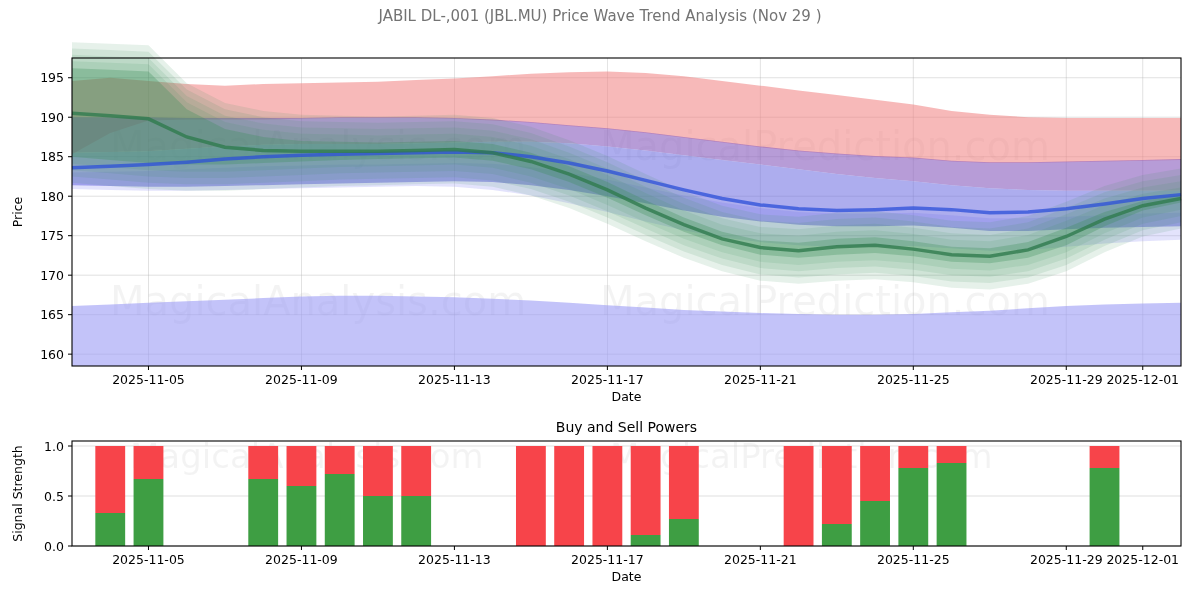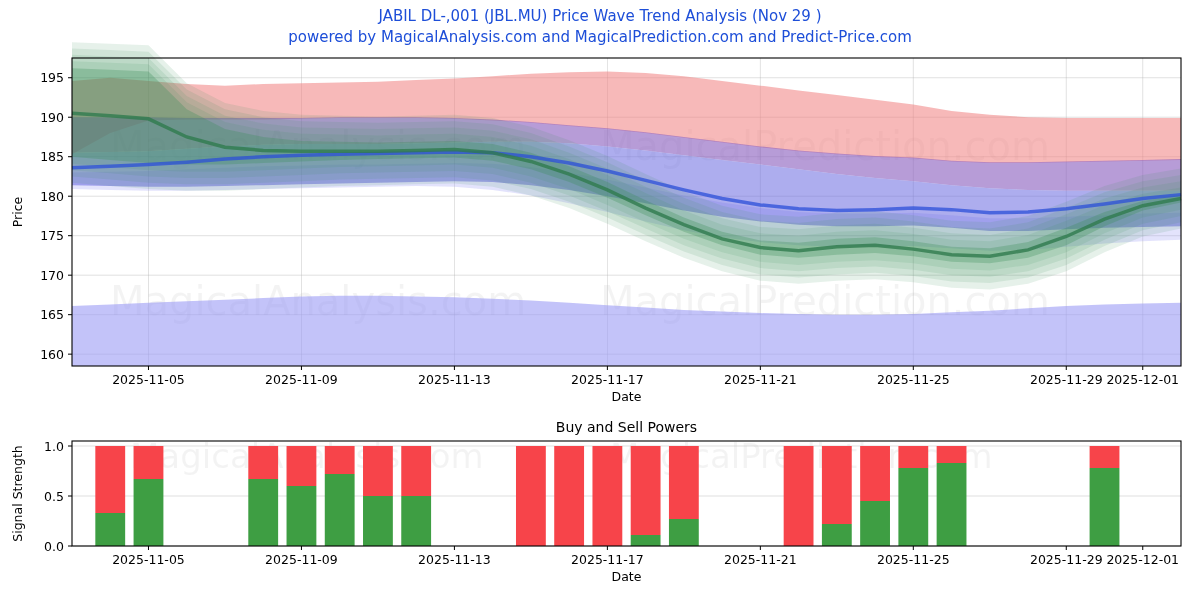--- a/index.html
+++ b/index.html
@@ -21,21 +21,21 @@
   }
   .title-block {
     position: absolute;
     left: 0;
     top: 6px;
     width: 1200px;
     text-align: center;
   }
   .title-line {
     font-size: 15px;
-    color: #1d4ed8;
+    color: #737373;
     line-height: 21px;
     white-space: nowrap;
   }
   .chart-svg {
     position: absolute;
     left: 0;
     top: 0;
   }
   .axis-label {
     font-size: 12.5px;
@@ -76,21 +76,20 @@
     stroke-width: 1;
   }
 </style>
 </head>
 <body>
 
 <div id="root">
 
   <div class="title-block">
     <div class="title-line">JABIL DL-,001 (JBL.MU) Price Wave Trend Analysis (Nov 29 )</div>
-    <div class="title-line">powered by MagicalAnalysis.com and MagicalPrediction.com and Predict-Price.com</div>
   </div>
 
   <svg class="chart-svg" width="1200" height="600">
     <g id="price-chart-group">
         <rect x="72" y="58" width="1109" height="308" fill="#ffffff"></rect>
         <text x="110" y="160" class="wm">MagicalAnalysis.com</text>
         <text x="600" y="160" class="wm">MagicalPrediction.com</text>
         <text x="110" y="315" class="wm">MagicalAnalysis.com</text>
         <text x="600" y="315" class="wm">MagicalPrediction.com</text>
         <line x1="72" y1="354.15384615384613" x2="1181" y2="354.15384615384613" class="gridline"></line>

